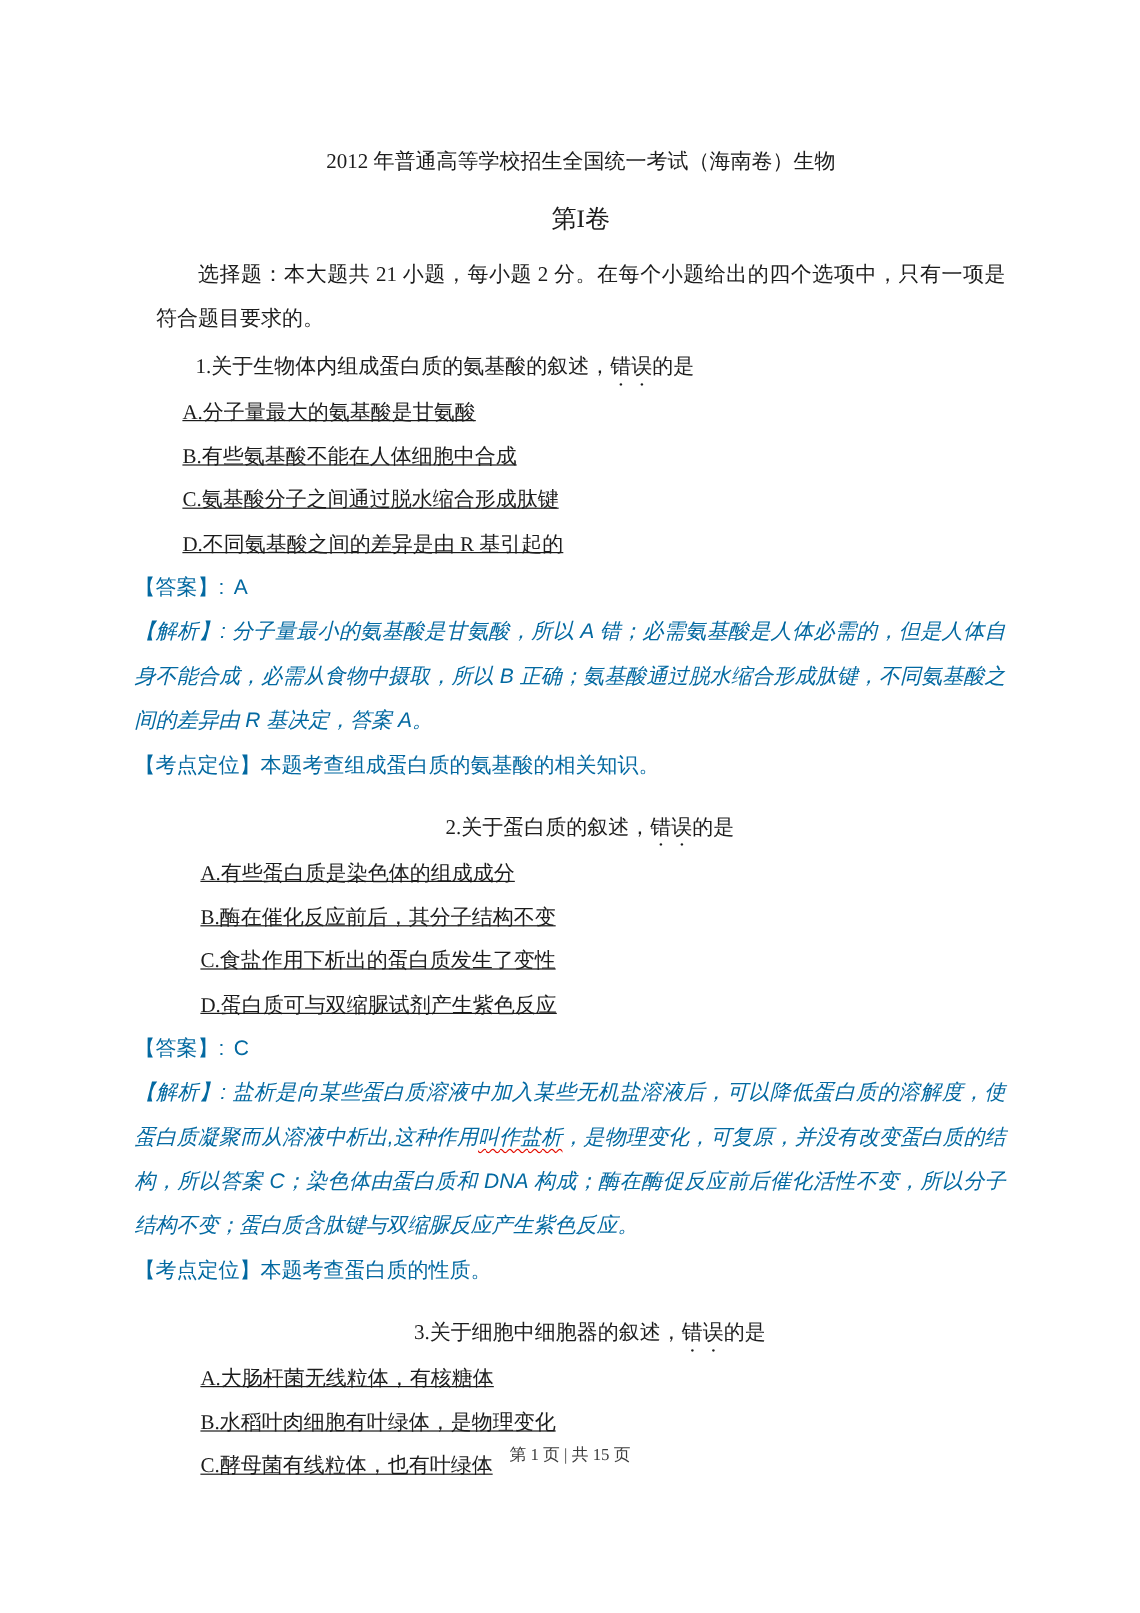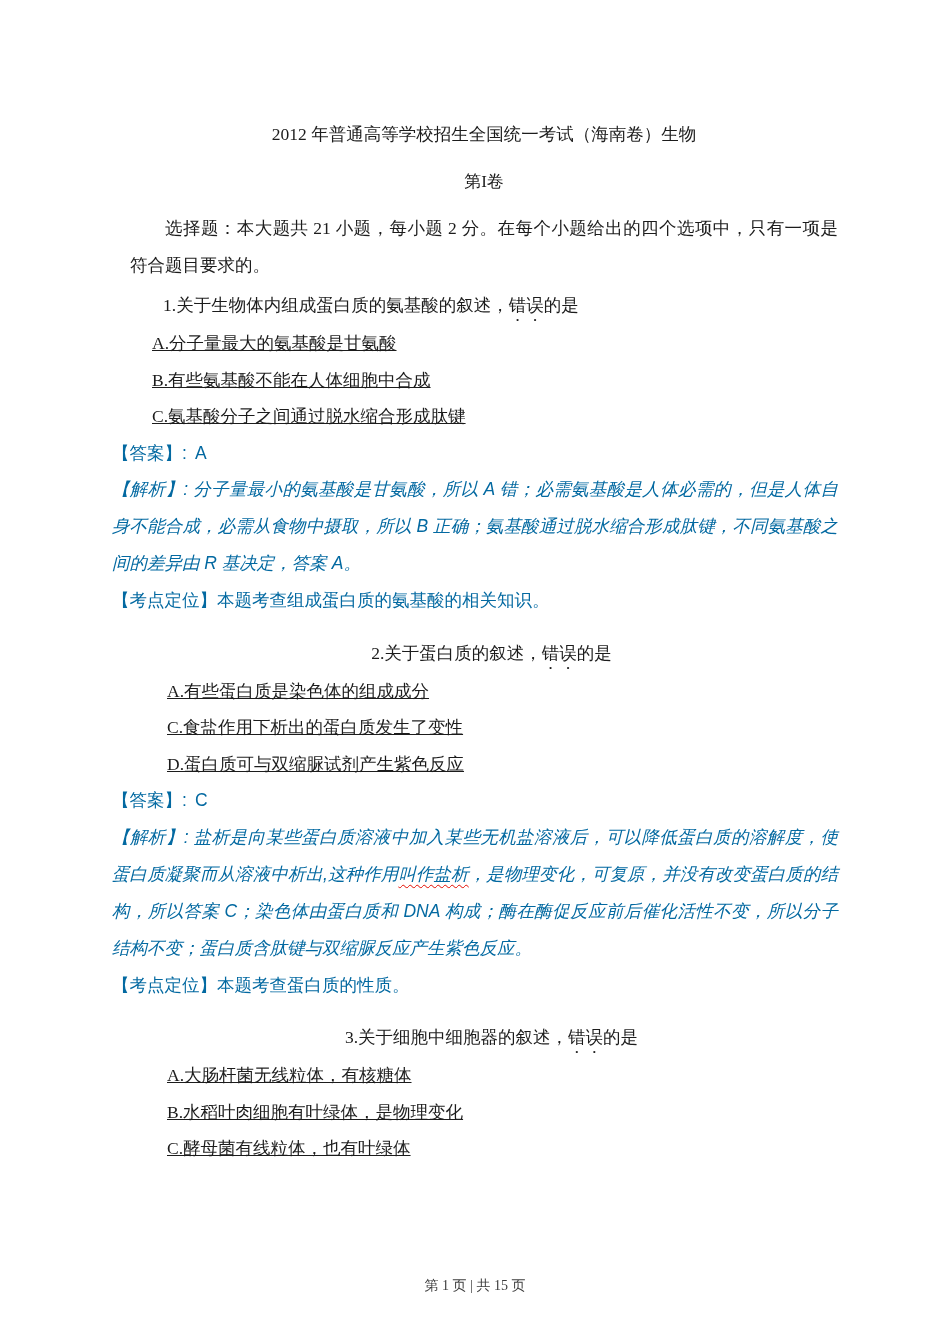--- a/index.html
+++ b/index.html
@@ -16,21 +16,21 @@
     background: #ffffff;
   }
   .content { padding: 120px 112px 0 130px; }
 
   .doc-title {
     font-size: 17.5px; font-weight: 400;
     text-align: center; line-height: 28px;
     margin: 0 0 20px 0;
   }
   .section-title {
-    font-size: 17px; font-weight: 400;
+    font-size: 21px; font-weight: 400;
     text-align: center; line-height: 28px;
     margin: 0 0 14px 0;
   }
   .intro {
     font-size: 17.5px; line-height: 36.5px;
     text-indent: 35px; margin: 0; text-align: justify;
   }
 
   .question { margin: 0; }
   .question.q1 { margin-top: 4px; }
@@ -74,49 +74,51 @@
   .wavy {
     text-decoration-line: underline;
     text-decoration-style: wavy;
     text-decoration-color: #e30b00;
     text-decoration-thickness: 1px;
     text-underline-offset: 4px;
   }
 
   .footer {
     position: absolute;
-    top: 1276px; left: 0; width: 950px;
+    top: 1204px; left: 0; width: 950px;
     text-align: center;
     font-size: 14px; line-height: 20px;
     color: #3d3d3d;
   }
 </style>
 </head>
 <body>
 
 <div class="page">
   <div class="content">
 
     <h1 class="doc-title">2012 年普通高等学校招生全国统一考试（海南卷）生物</h1>
     <h2 class="section-title">第I卷</h2>
     <p class="intro">选择题：本大题共 21 小题，每小题 2 分。在每个小题给出的四个选项中，只有一项是符合题目要求的。</p>
 
     <div class="question q1">
       <div class="stem"><span>1.关于生物体内组成蛋白质的氨基酸的叙述，</span><span class="emdot">错误</span><span>的是</span></div>
       <div class="opt">A.分子量最大的氨基酸是甘氨酸</div>
       <div class="opt">B.有些氨基酸不能在人体细胞中合成</div>
       <div class="opt">C.氨基酸分子之间通过脱水缩合形成肽键</div>
+      <div class="opt">D.不同氨基酸之间的差异是由 R 基引起的</div>
       <div class="ans red"><span>【答案】:</span><span class="ans-value">A</span></div>
       <p class="analysis red"><span>【解析】:</span> <span>分子量最小的氨基酸是甘氨酸，所以 A 错；必需氨基酸是人体必需的，但是人体自身不能合成，必需从食物中摄取，所以 B 正确；氨基酸通过脱水缩合形成肽键，不同氨基酸之间的差异由 R 基决定，答案 A。</span></p>
       <div class="point red"><span>【考点定位】</span><span>本题考查组成蛋白质的氨基酸的相关知识。</span></div>
     </div>
 
     <div class="question q2">
       <div class="stem"><span>2.关于蛋白质的叙述，</span><span class="emdot">错误</span><span>的是</span></div>
       <div class="opt">A.有些蛋白质是染色体的组成成分</div>
+      <div class="opt">B.酶在催化反应前后，其分子结构不变</div>
       <div class="opt">C.食盐作用下析出的蛋白质发生了变性</div>
       <div class="opt">D.蛋白质可与双缩脲试剂产生紫色反应</div>
       <div class="ans red"><span>【答案】:</span><span class="ans-value">C</span></div>
       <p class="analysis red"><span>【解析】:</span> <span>盐析是向某些蛋白质溶液中加入某些无机盐溶液后，可以降低蛋白质的溶解度，使蛋白质凝聚而从溶液中析出,这种作用</span><span class="wavy">叫作盐析</span><span>，是物理变化，可复原，并没有改变蛋白质的结构，所以答案 C；染色体由蛋白质和 DNA 构成；酶在酶促反应前后催化活性不变，所以分子结构不变；蛋白质含肽键与双缩脲反应产生紫色反应。</span></p>
       <div class="point red"><span>【考点定位】</span><span>本题考查蛋白质的性质。</span></div>
     </div>
 
     <div class="question q3">
       <div class="stem"><span>3.关于细胞中细胞器的叙述，</span><span class="emdot">错误</span><span>的是</span></div>
       <div class="opt">A.大肠杆菌无线粒体，有核糖体</div>

